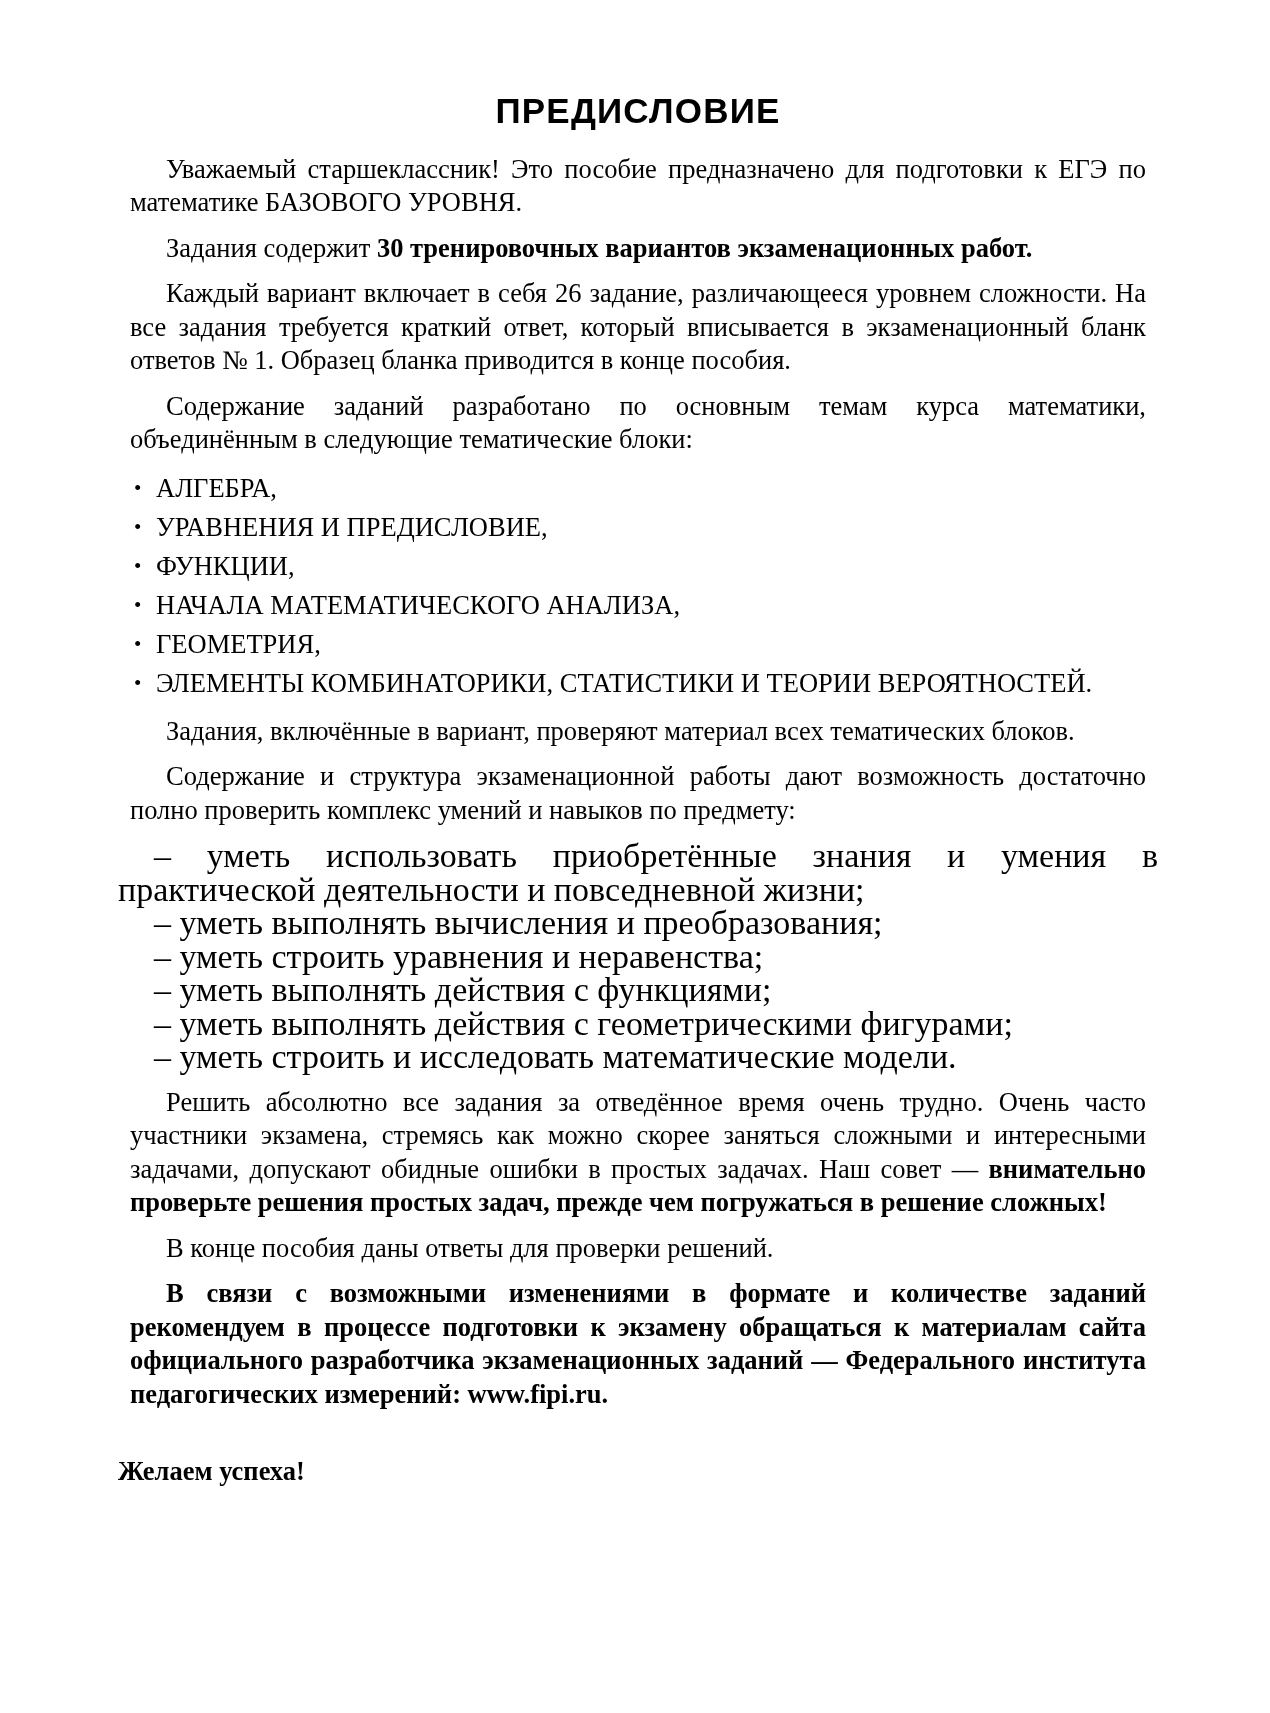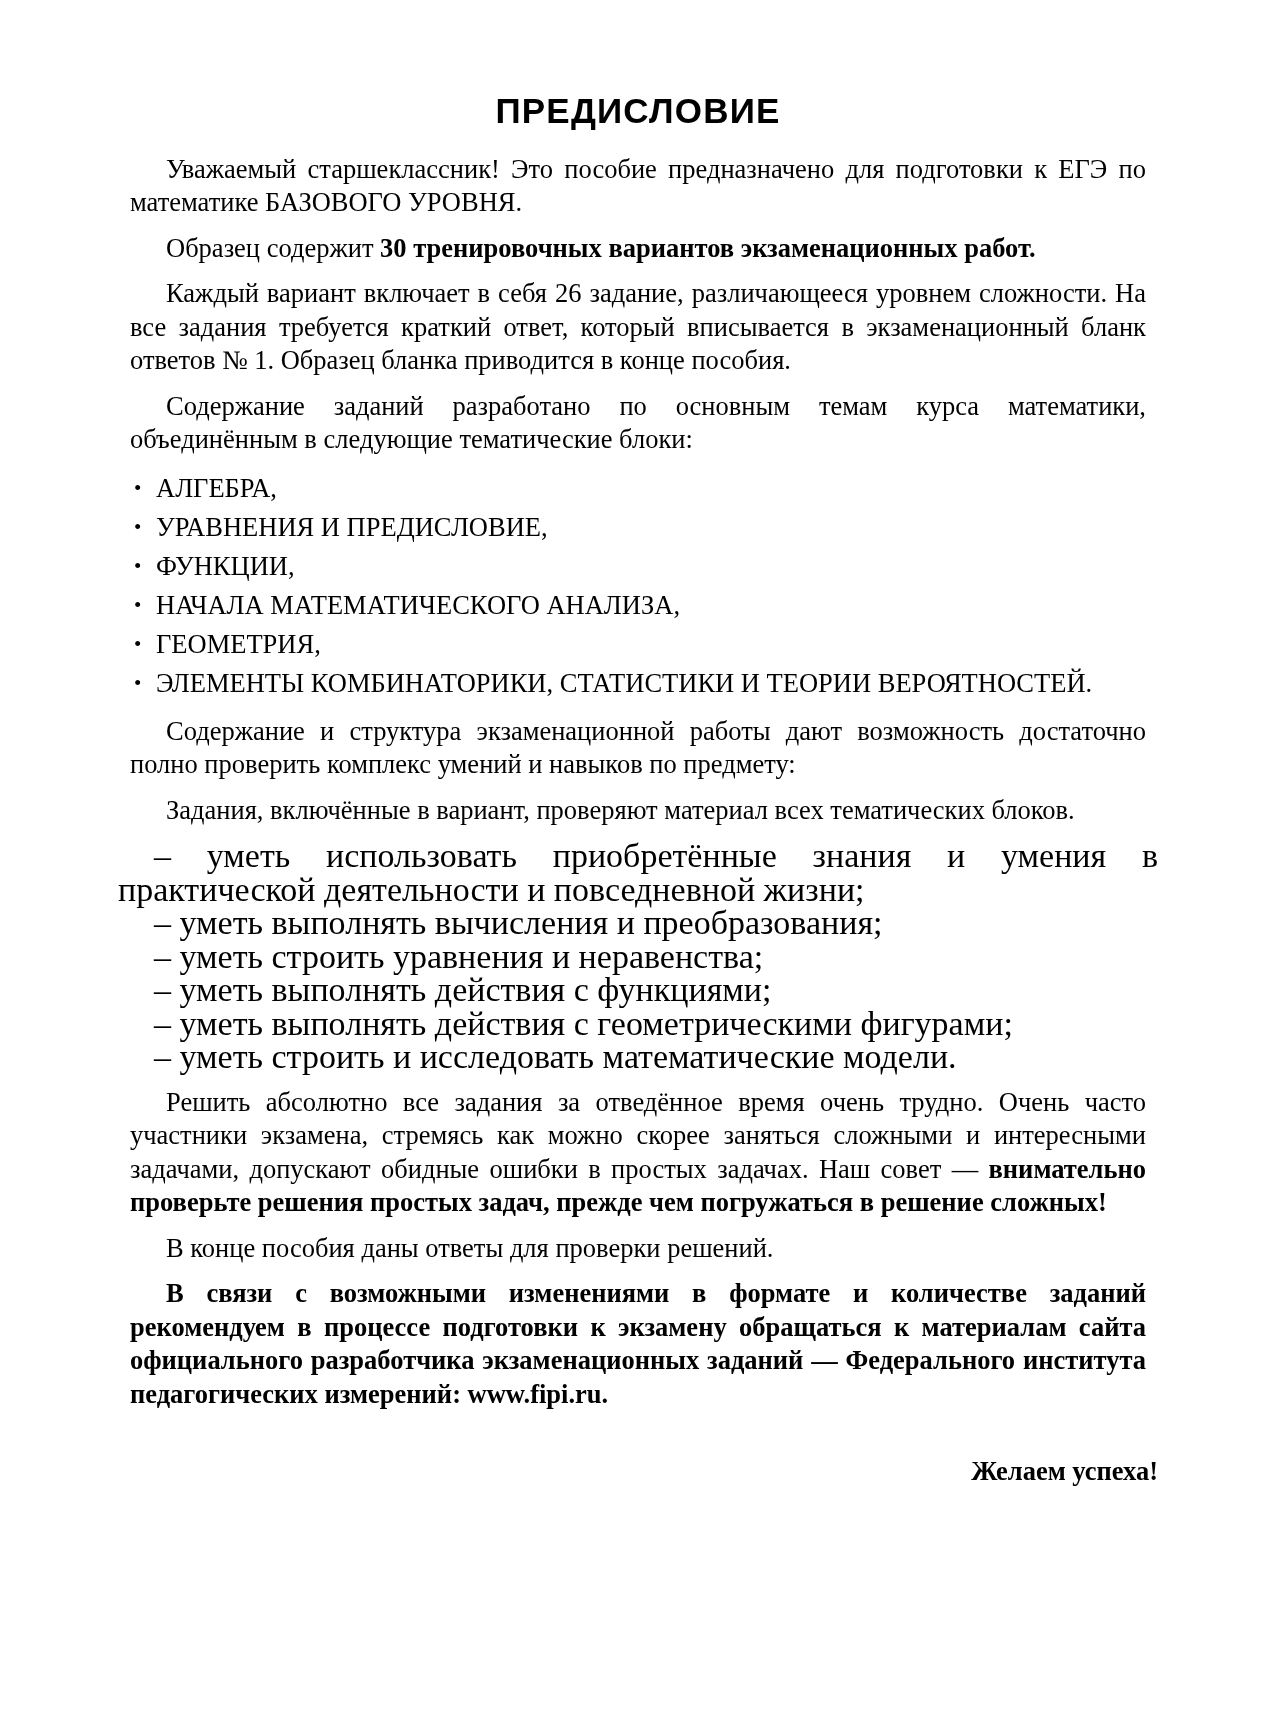--- a/index.html
+++ b/index.html
@@ -85,41 +85,41 @@
 
   .dash-item {
     font-size: 34px;
     line-height: 33.5px;
     text-indent: 36px;
     text-align: justify;
     margin: 0;
   }
 
   .closing {
-    text-align: right;
+    text-align: left;
     font-weight: bold;
     font-size: 26.5px;
     margin-top: 44px;
     line-height: 33.5px;
   }
 </style>
 </head>
 <body>
 
 <div class="page">
   <div class="content">
 
     <h1 class="doc-title">ПРЕДИСЛОВИЕ</h1>
 
     <p class="para">
       <span>Уважаемый старшеклассник! Это пособие предназначено для подготовки к ЕГЭ по математике БАЗОВОГО УРОВНЯ.</span>
     </p>
 
     <p class="para">
-      <span>Образец содержит </span><b>30 тренировочных вариантов экзаменационных работ.</b>
+      <span>Задания содержит </span><b>30 тренировочных вариантов экзаменационных работ.</b>
     </p>
 
     <p class="para">
       <span>Каждый вариант включает в себя 26 задание, различающееся уровнем сложности. На все задания требуется краткий ответ, который вписывается в экзаменационный бланк ответов № 1. Образец бланка приводится в конце пособия.</span>
     </p>
 
     <p class="para">
       <span>Содержание заданий разработано по основным темам курса математики, объединённым в следующие тематические блоки:</span>
     </p>
 
@@ -144,25 +144,25 @@
         <span class="bullet-glyph">•</span>
         <span>ГЕОМЕТРИЯ,</span>
       </li>
       <li class="bullet-item">
         <span class="bullet-glyph">•</span>
         <span>ЭЛЕМЕНТЫ КОМБИНАТОРИКИ, СТАТИСТИКИ И ТЕОРИИ ВЕРОЯТНОСТЕЙ.</span>
       </li>
     </ul>
 
     <p class="para">
+      <span>Задания, включённые в вариант, проверяют материал всех тематических блоков.</span>
+    </p>
+
+    <p class="para">
       <span>Содержание и структура экзаменационной работы дают возможность достаточно полно проверить комплекс умений и навыков по предмету:</span>
-    </p>
-
-    <p class="para">
-      <span>Задания, включённые в вариант, проверяют материал всех тематических блоков.</span>
     </p>
 
     <div class="dash-list">
       <p class="dash-item">
         <span>–</span>
         <span>уметь использовать приобретённые знания и умения в практической деятельности и повседневной жизни;</span>
       </p>
       <p class="dash-item">
         <span>–</span>
         <span>уметь выполнять вычисления и преобразования;</span>

